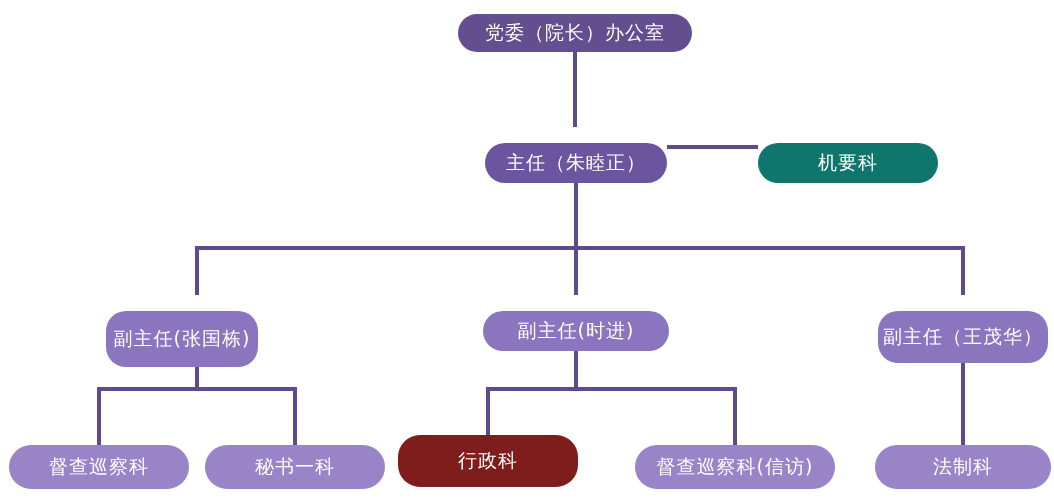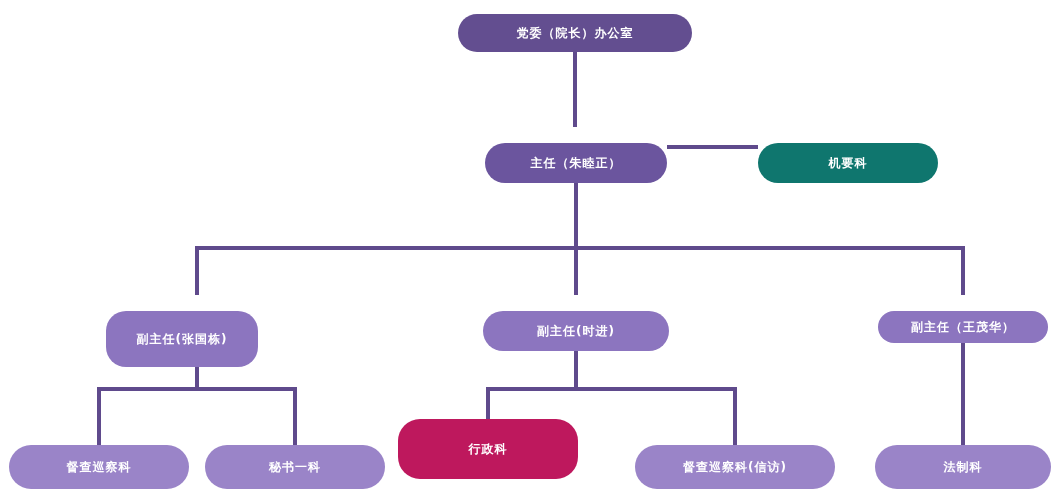--- a/index.html
+++ b/index.html
@@ -14,22 +14,22 @@
     height: 500px;
     background: #ffffff;
     overflow: hidden;
   }
   .node {
     position: absolute;
     display: flex;
     align-items: center;
     justify-content: center;
     color: #ffffff;
-    font-weight: bold;
-    font-size: 12px;
+    font-weight: normal;
+    font-size: 19px;
     letter-spacing: 1px;
     white-space: nowrap;
     box-sizing: border-box;
     text-align: right;
   }
   .r19 { border-radius: 19px; }
   .r20 { border-radius: 20px; margin-top: 16px; }
   .r22 { border-radius: 22px; }
   .line {
     position: absolute;
@@ -59,21 +59,21 @@
 
   <div class="line" style="left: 961px; top: 335px; width: 4px; height: 110px; background-color: rgb(95, 74, 140);"></div>
 
   <div class="node r19" style="left: 458px; top: 14px; width: 234px; height: 38px; background-color: rgb(99, 78, 144);">党委（院长）办公室</div>
 
   <div class="node r20" style="left: 485px; top: 127px; width: 182px; height: 40px; background-color: rgb(107, 85, 158);">主任（朱睦正）</div>
   <div class="node r20" style="left: 758px; top: 127px; width: 180px; height: 40px; background-color: #0f766e;">机要科</div>
 
   <div class="node r20" style="left: 106px; top: 295px; width: 152px; height: 56px; background-color: rgb(140, 117, 191);">副主任(张国栋)</div>
   <div class="node r20" style="left: 483px; top: 295px; width: 186px; height: 40px; background-color: rgb(140, 117, 191);">副主任(时进)</div>
-  <div class="node r20" style="left: 878px; top: 295px; width: 170px; height: 32px; background-color: rgb(140, 117, 191);">副主任（王茂华）</div>
+  <div class="node r20" style="left: 878px; top: 295px; width: 170px; height: 52px; background-color: rgb(140, 117, 191);">副主任（王茂华）</div>
 
   <div class="node r22" style="left: 9px; top: 445px; width: 180px; height: 44px; background-color: rgb(154, 132, 200);">督查巡察科</div>
   <div class="node r22" style="left: 205px; top: 445px; width: 180px; height: 44px; background-color: rgb(154, 132, 200);">秘书一科</div>
-  <div class="node r22" style="left: 398px; top: 419px; width: 180px; height: 60px; background-color: #be185d;">行政科</div>
+  <div class="node r22" style="left: 398px; top: 435px; width: 180px; height: 52px; background-color: #7f1d1d;">行政科</div>
   <div class="node r22" style="left: 635px; top: 445px; width: 200px; height: 44px; background-color: rgb(154, 132, 200);">督查巡察科(信访)</div>
   <div class="node r22" style="left: 875px; top: 445px; width: 176px; height: 44px; background-color: rgb(154, 132, 200);">法制科</div>
 
 </div>
 
 </body></html>

